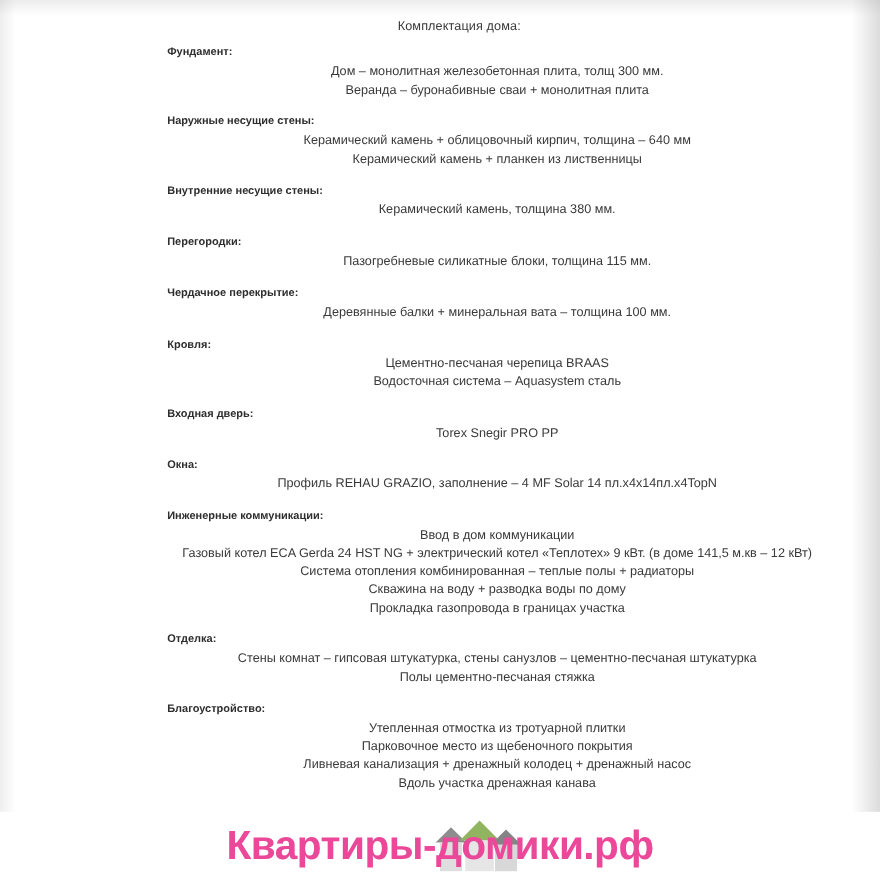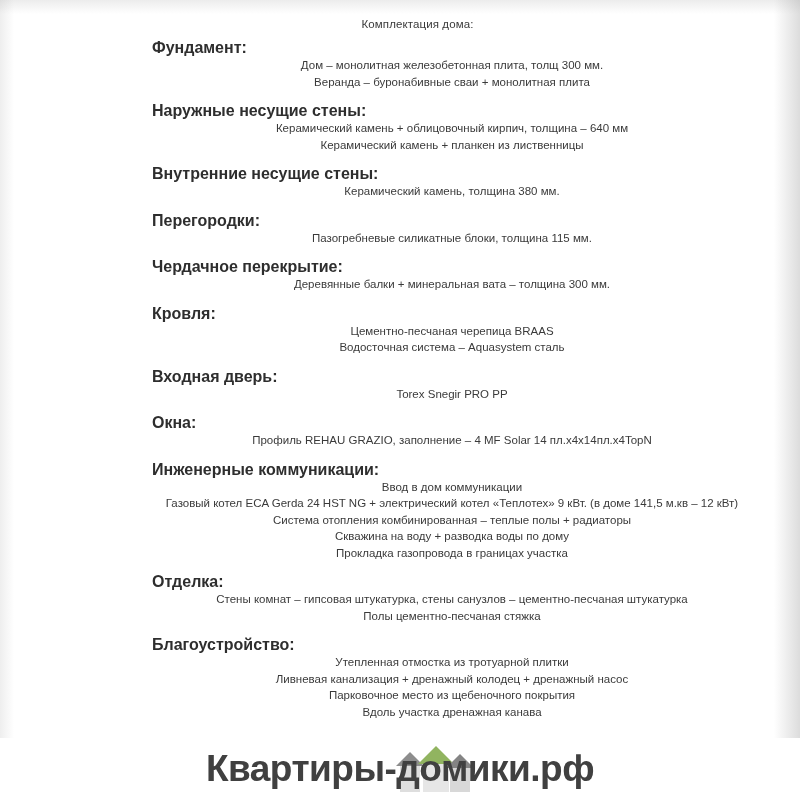--- a/index.html
+++ b/index.html
@@ -34,21 +34,21 @@
   .content {
     position: absolute;
     left: 152px;
     top: 40px;
     width: 600px;
   }
   .section {
     margin-bottom: 13px;
   }
   .section-heading {
-    font-size: 16px;
+    font-size: 10px;
     font-weight: bold;
     color: #2e2e2e;
     line-height: 16px;
     margin-bottom: 1px;
   }
   .section-line {
     font-size: 11.5px;
     color: #3a3a3a;
     line-height: 16.5px;
     white-space: nowrap;
@@ -70,21 +70,21 @@
     width: 800px;
     height: 62px;
     display: flex;
     align-items: center;
     justify-content: center;
   }
   .wm-text {
     position: relative;
     font-size: 37px;
     font-weight: bold;
-    color: #404040;
+    color: #ec4899;
     letter-spacing: -0.5px;
     white-space: nowrap;
     z-index: 2;
   }
   .wm-houses {
     position: absolute;
     left: 50%;
     top: 50%;
     transform: translate(-8px, -50%);
     width: 86px;
@@ -156,21 +156,21 @@
       <div class="section-line">Керамический камень, толщина 380 мм.</div>
     </div>
 
     <div class="section">
       <div class="section-heading">Перегородки:</div>
       <div class="section-line">Пазогребневые силикатные блоки, толщина 115 мм.</div>
     </div>
 
     <div class="section">
       <div class="section-heading">Чердачное перекрытие:</div>
-      <div class="section-line">Деревянные балки + минеральная вата – толщина 300 мм.</div>
+      <div class="section-line">Деревянные балки + минеральная вата – толщина 100 мм.</div>
     </div>
 
     <div class="section">
       <div class="section-heading">Кровля:</div>
       <div class="section-line">Цементно-песчаная черепица BRAAS</div>
       <div class="section-line">Водосточная система – Aquasystem сталь</div>
     </div>
 
     <div class="section">
       <div class="section-heading">Входная дверь:</div>
@@ -193,22 +193,22 @@
 
     <div class="section">
       <div class="section-heading">Отделка:</div>
       <div class="section-line">Стены комнат – гипсовая штукатурка, стены санузлов – цементно-песчаная штукатурка</div>
       <div class="section-line">Полы цементно-песчаная стяжка</div>
     </div>
 
     <div class="section">
       <div class="section-heading">Благоустройство:</div>
       <div class="section-line">Утепленная отмостка из тротуарной плитки</div>
+      <div class="section-line">Парковочное место из щебеночного покрытия</div>
       <div class="section-line">Ливневая канализация + дренажный колодец + дренажный насос</div>
-      <div class="section-line">Парковочное место из щебеночного покрытия</div>
       <div class="section-line">Вдоль участка дренажная канава</div>
     </div>
 
   </div>
 
   <div class="shadow-top"></div>
   <div class="shadow-left"></div>
   <div class="shadow-right"></div>
   <div class="shadow-bottom"></div>
 

